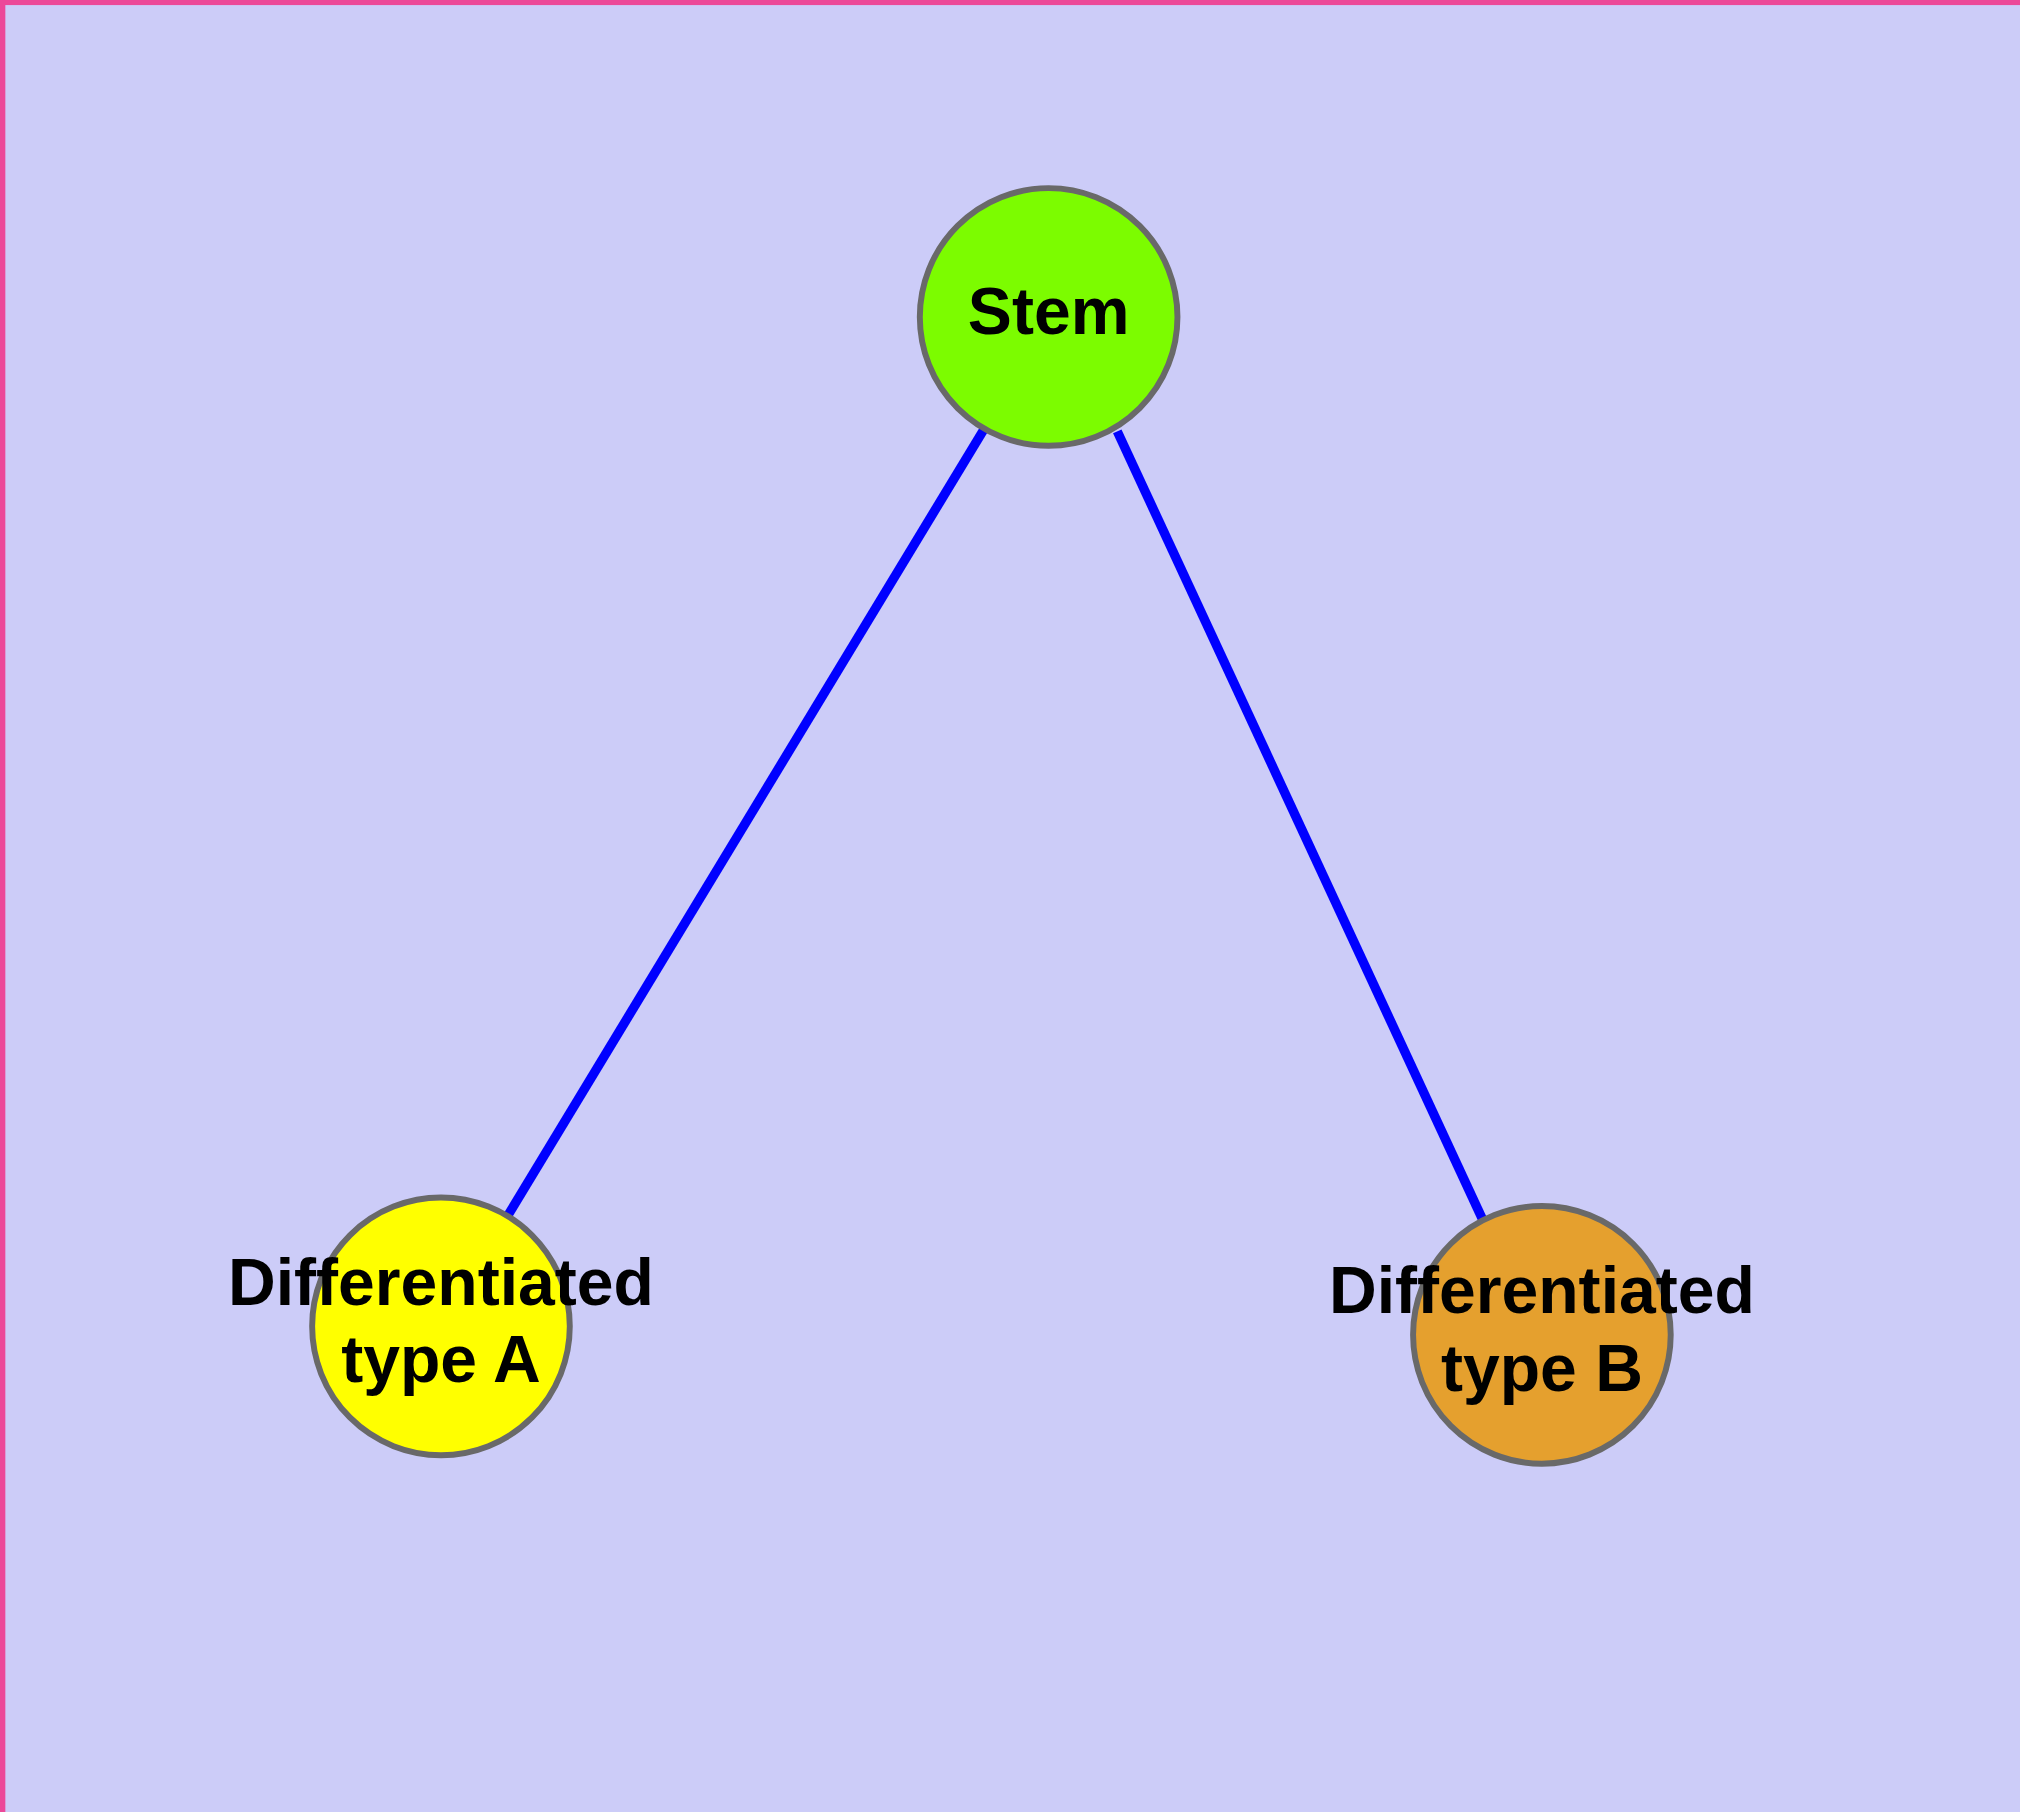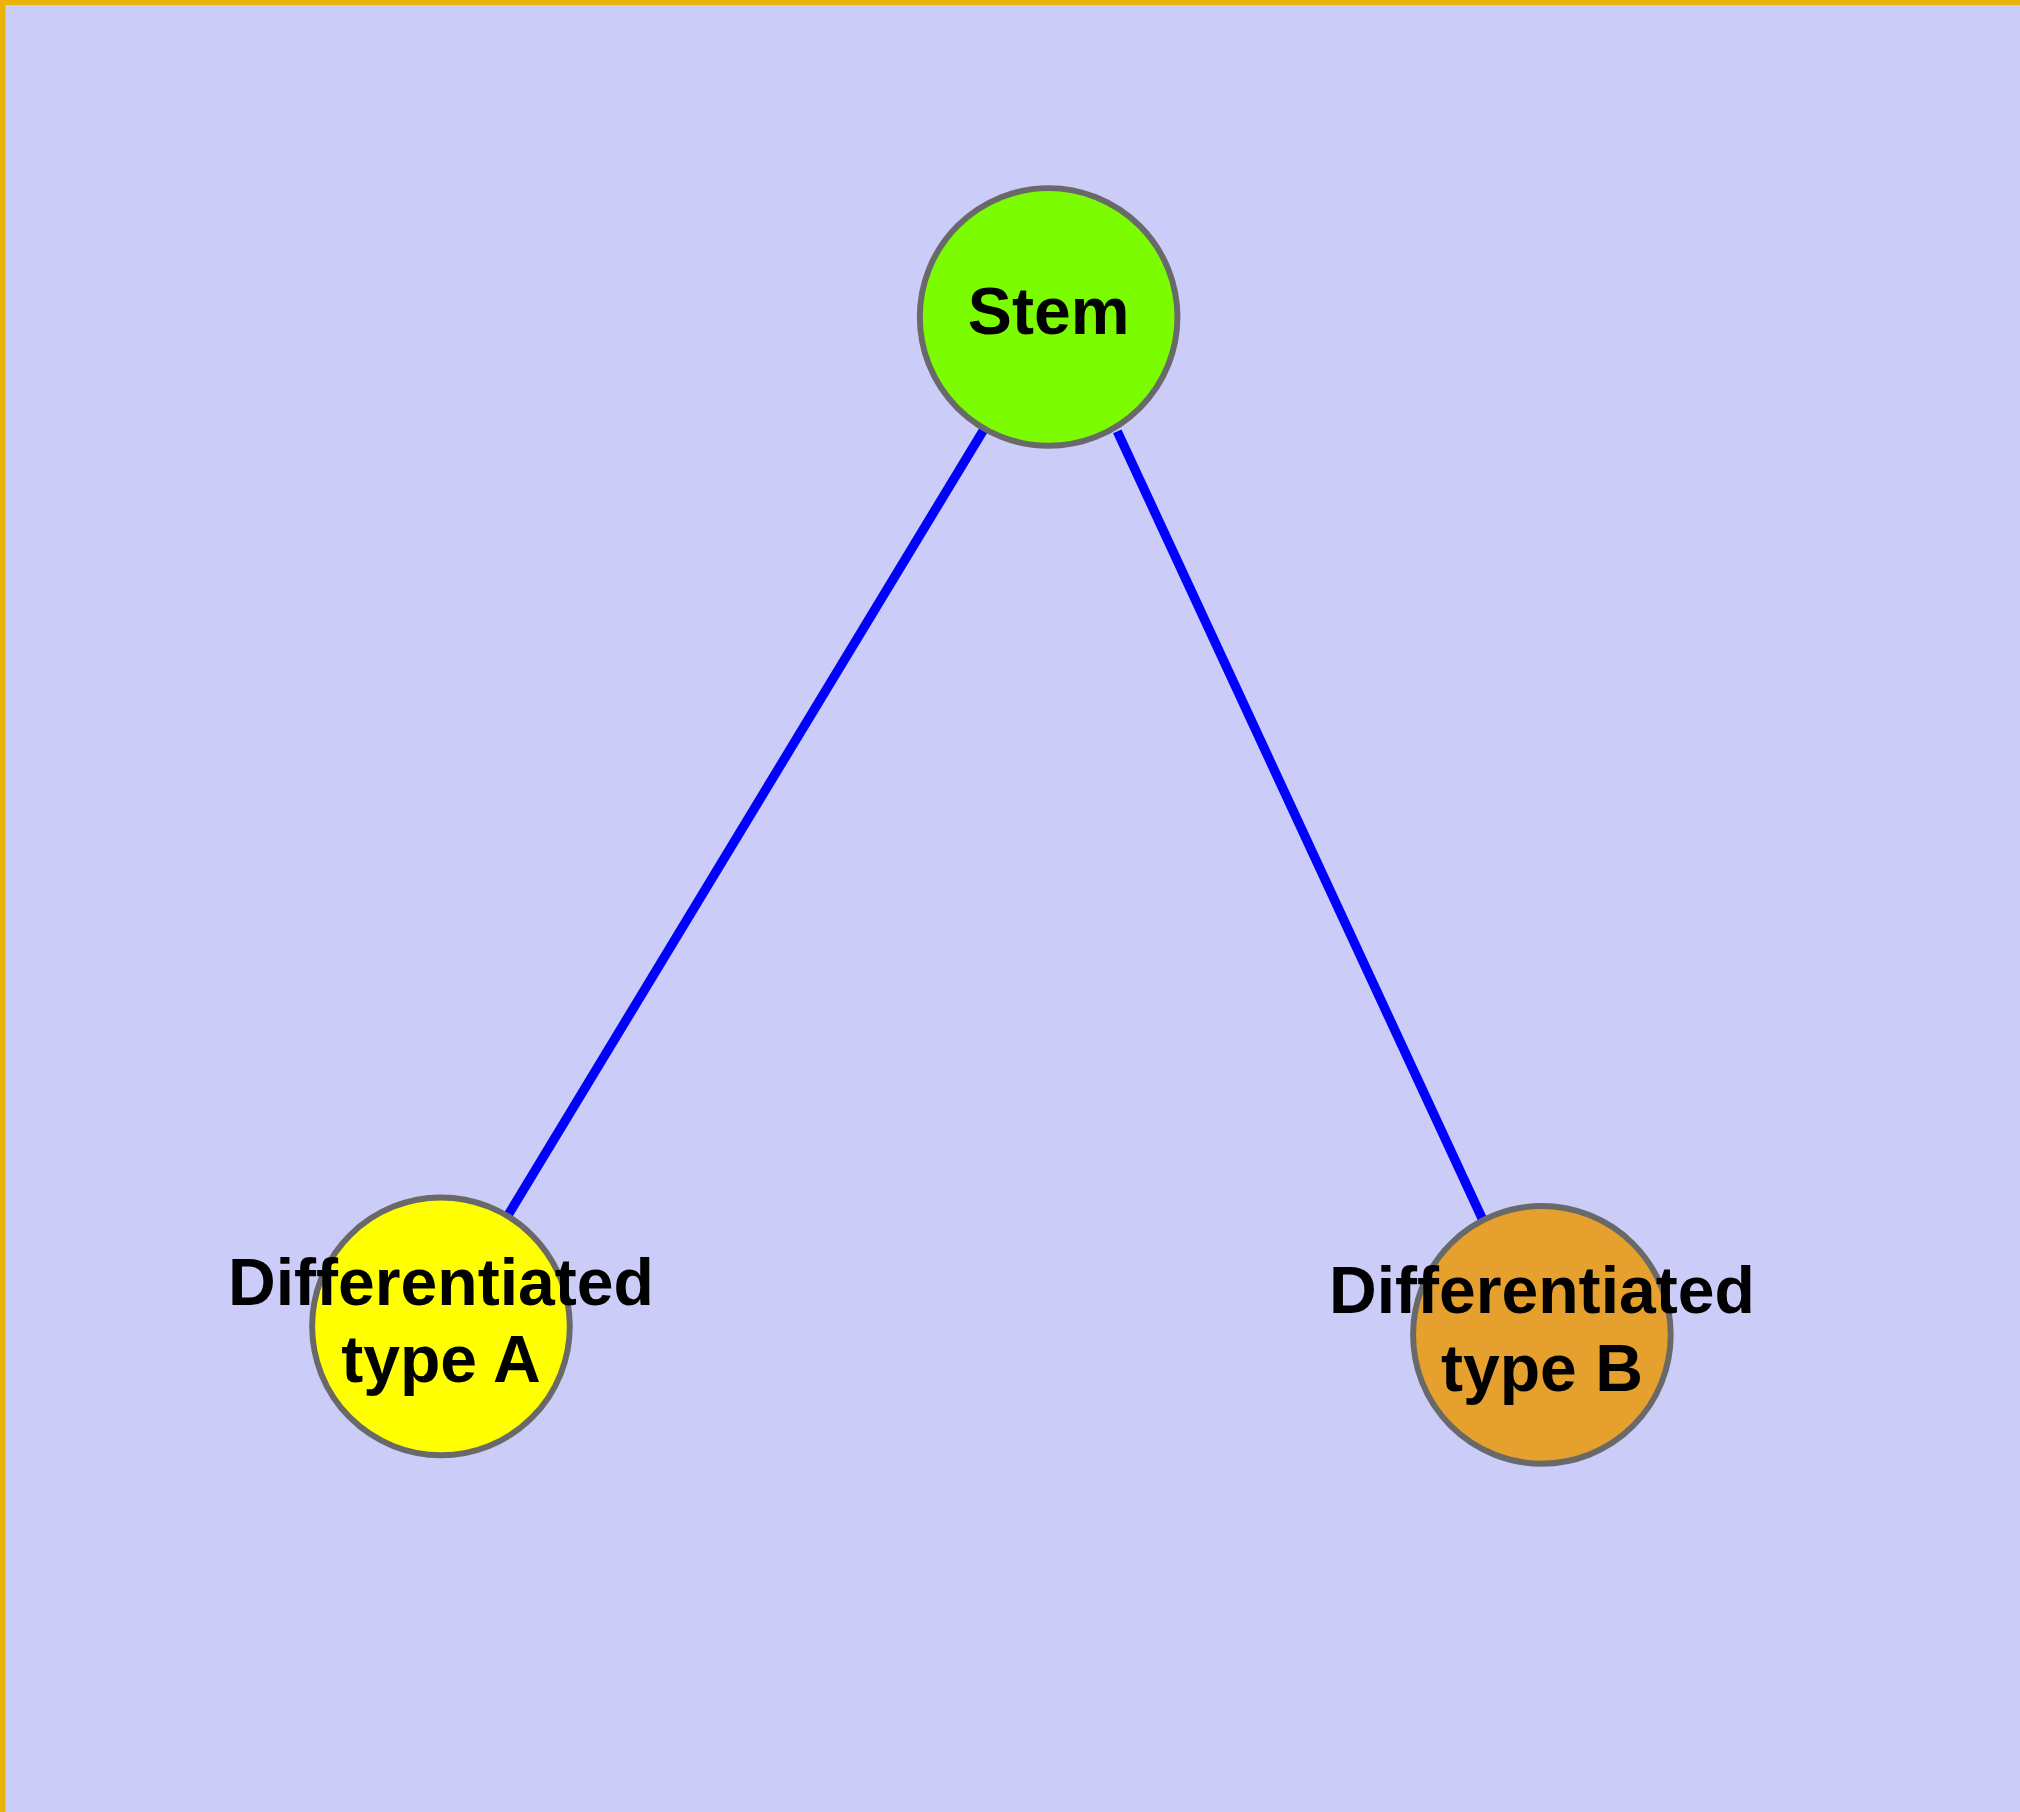--- a/index.html
+++ b/index.html
@@ -10,21 +10,21 @@
   body {
     width: 2021px;
     height: 1812px;
     overflow: hidden;
     font-family: "Liberation Sans", sans-serif;
   }
   #canvas {
     position: relative;
     width: 2021px;
     height: 1812px;
-    background: #eab308;
+    background: #ec4899;
   }
   #graph-svg {
     position: absolute;
     top: 0;
     left: 0;
     width: 2021px;
     height: 1812px;
     display: block;
   }
   .node-label {

